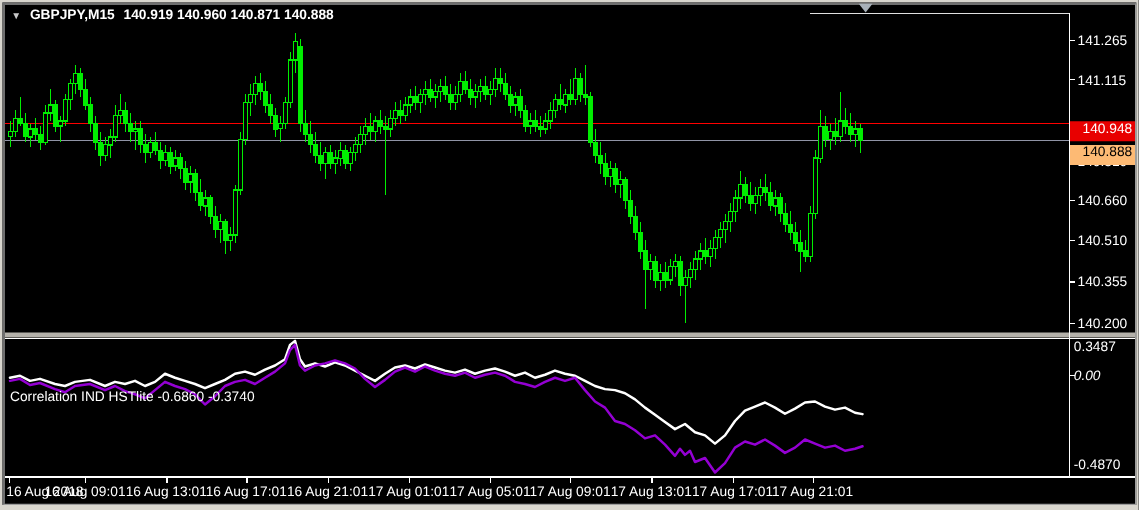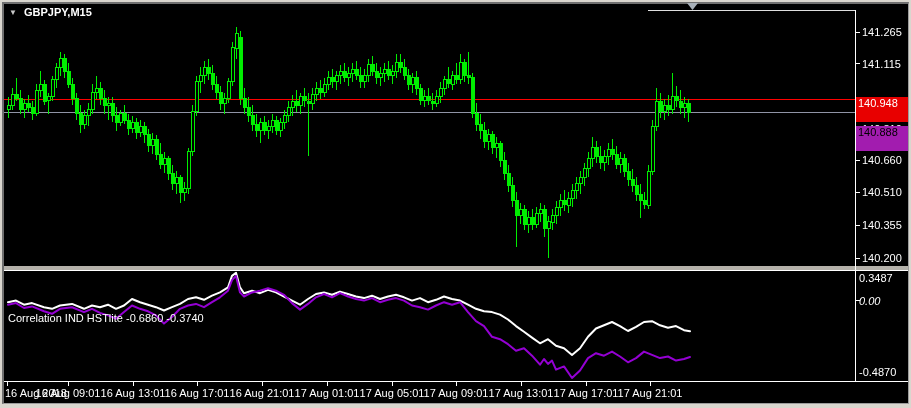--- a/index.html
+++ b/index.html
@@ -6,24 +6,24 @@
   .window{position:relative;width:911px;height:408px;background:#D9D6CE;
           font-family:"Liberation Sans",sans-serif;overflow:hidden;}
   .inner{position:absolute;inset:2px 2px 4px 2px;background:#000;box-sizing:border-box;
          border:2px solid #6F6F6F;border-right:1px solid #9C9C9C;border-bottom:1px solid #9C9C9C;}
   svg{position:absolute;left:0;top:0;}
   svg text{font-family:"Liberation Sans",sans-serif;}
   .chart-title{position:absolute;left:9px;top:6px;color:#FFF;font-size:11px;font-weight:700;
                display:flex;gap:7px;align-items:center;white-space:nowrap;}
   .dropdown{color:#C8C8C8;font-size:8px;line-height:11px;}
   .ind-label{position:absolute;left:8px;top:272px;color:#FFF;font-size:11px;white-space:nowrap;margin-top:40px;}
-  .badge{position:absolute;left:856px;width:52px;height:25px;font-size:11px;line-height:13px;
-         padding-left:2px;box-sizing:border-box;white-space:nowrap;}
+  .badge{position:absolute;left:856px;width:52px;height:16px;font-size:11px;line-height:13px;
+         padding-left:10px;box-sizing:border-box;white-space:nowrap;}
   .badge.ask{top:97px;background:#E80000;color:#FFF;}
-  .badge.bid{top:126px;background:#a21caf;color:#000;}
+  .badge.bid{top:116px;background:#fdba74;color:#000;}
   .ind-ax{position:absolute;left:815px;color:#FFF;font-size:11px;height:12px;line-height:12px;white-space:nowrap;padding-left:44px;}
   .ind-ax.max{top:272px;}
   .ind-ax.zero{top:295px;font-style:italic;}
   .ind-ax.min{top:366px;}
   .hit{position:absolute;background:transparent;}
   .price-scale-area{left:856px;top:4px;width:52px;height:377px;}
   .time-scale-area{left:4px;top:382px;width:851px;height:20px;}
 </style>
 </head>
 <body>
@@ -771,20 +771,21 @@
       <line x1="650.5" y1="382" x2="650.5" y2="386" stroke="#FFFFFF" shape-rendering="crispEdges"></line>
       <text y="397" fill="#FFFFFF" font-size="11" x="650" text-anchor="middle">17 Aug 21:01</text>
       <line x1="855" y1="300.5" x2="860" y2="300.5" stroke="#FFFFFF" shape-rendering="crispEdges"></line>
       <polyline points="8,302.2 16,300.6 24,304.7 32,303.1 44,307.2 52,308.8 60,305.5 72,303.9 84,308.8 92,305.5 100,307.2 108,304.7 116,308.8 124,305.5 132,299.0 140,302.2 148,304.7 156,307.2 164,310.5 172,307.2 180,303.9 188,299.0 196,297.3 204,299.8 212,295.7 220,292.4 228,287.4 232,275.9 236,272.7 240,287.4 244,293.2 252,290.7 260,293.2 268,289.9 276,292.4 284,296.5 292,300.6 300,304.7 308,299.0 316,294.0 324,292.4 332,294.8 340,291.6 348,294.0 356,296.5 364,298.1 372,295.7 380,299.0 388,296.5 396,294.8 404,297.3 412,300.6 420,298.1 428,302.2 436,299.8 444,296.5 452,299.0 460,300.6 468,304.7 476,308.8 484,311.3 492,312.1 500,314.6 508,319.5 516,326.1 524,331.8 532,337.6 540,343.3 548,339.2 556,345.8 564,348.3 572,354.9 580,348.3 588,336.8 596,328.5 604,325.3 612,322.0 620,326.1 628,331.0 636,326.9 644,322.0 652,321.2 660,325.3 668,327.7 676,326.1 684,330.2 690,331.3" fill="none" stroke="#FFFFFF" stroke-width="2" stroke-linejoin="round" stroke-linecap="round" clip-path="url(#cpInd)"></polyline>
       <polyline points="8,304.7 16,303.1 24,308.0 32,306.4 44,311.3 52,313.8 60,308.8 72,307.2 84,312.1 92,308.8 100,312.9 108,315.4 116,318.7 124,312.1 132,305.5 140,308.8 148,311.3 156,315.4 164,323.6 172,317.0 180,308.8 188,305.5 196,303.9 204,307.2 212,302.2 220,297.3 228,290.7 232,280.1 236,275.9 240,292.4 244,296.5 252,292.4 260,290.7 268,288.3 276,290.7 284,294.8 292,303.1 300,309.6 308,303.9 316,297.3 324,294.0 332,297.3 340,293.2 348,296.5 356,299.0 364,300.6 372,298.1 380,302.2 388,299.8 396,298.1 404,300.6 412,305.5 420,307.2 428,309.6 436,305.5 444,302.2 452,304.7 460,302.2 468,312.1 476,321.2 484,326.1 492,336.8 500,339.2 508,344.2 516,350.7 524,348.3 532,355.7 540,364.7 544,359.0 548,363.9 552,360.6 556,369.6 564,366.4 572,378.0 580,370.5 588,358.1 596,353.2 604,355.7 612,351.6 620,356.5 628,362.3 636,358.1 644,351.6 652,354.9 660,358.1 668,356.5 676,360.6 684,359.0 690,357.0" fill="none" stroke="#9400D3" stroke-width="2" stroke-linejoin="round" stroke-linecap="round" clip-path="url(#cpInd)"></polyline>
     </svg>
 
   <div class="chart-title">
     <span class="dropdown">▼</span>
     <span>GBPJPY,M15</span>
+    <span>140.919 140.960 140.871 140.888</span>
   </div>
 
   <div class="ind-label">Correlation IND HSTlite -0.6860 -0.3740</div>
 
   <div class="badge ask">140.948</div>
   <div class="badge bid">140.888</div>
 
   <div class="ind-ax max">0.3487</div>
   <div class="ind-ax zero">0.00</div>
   <div class="ind-ax min">-0.4870</div>

